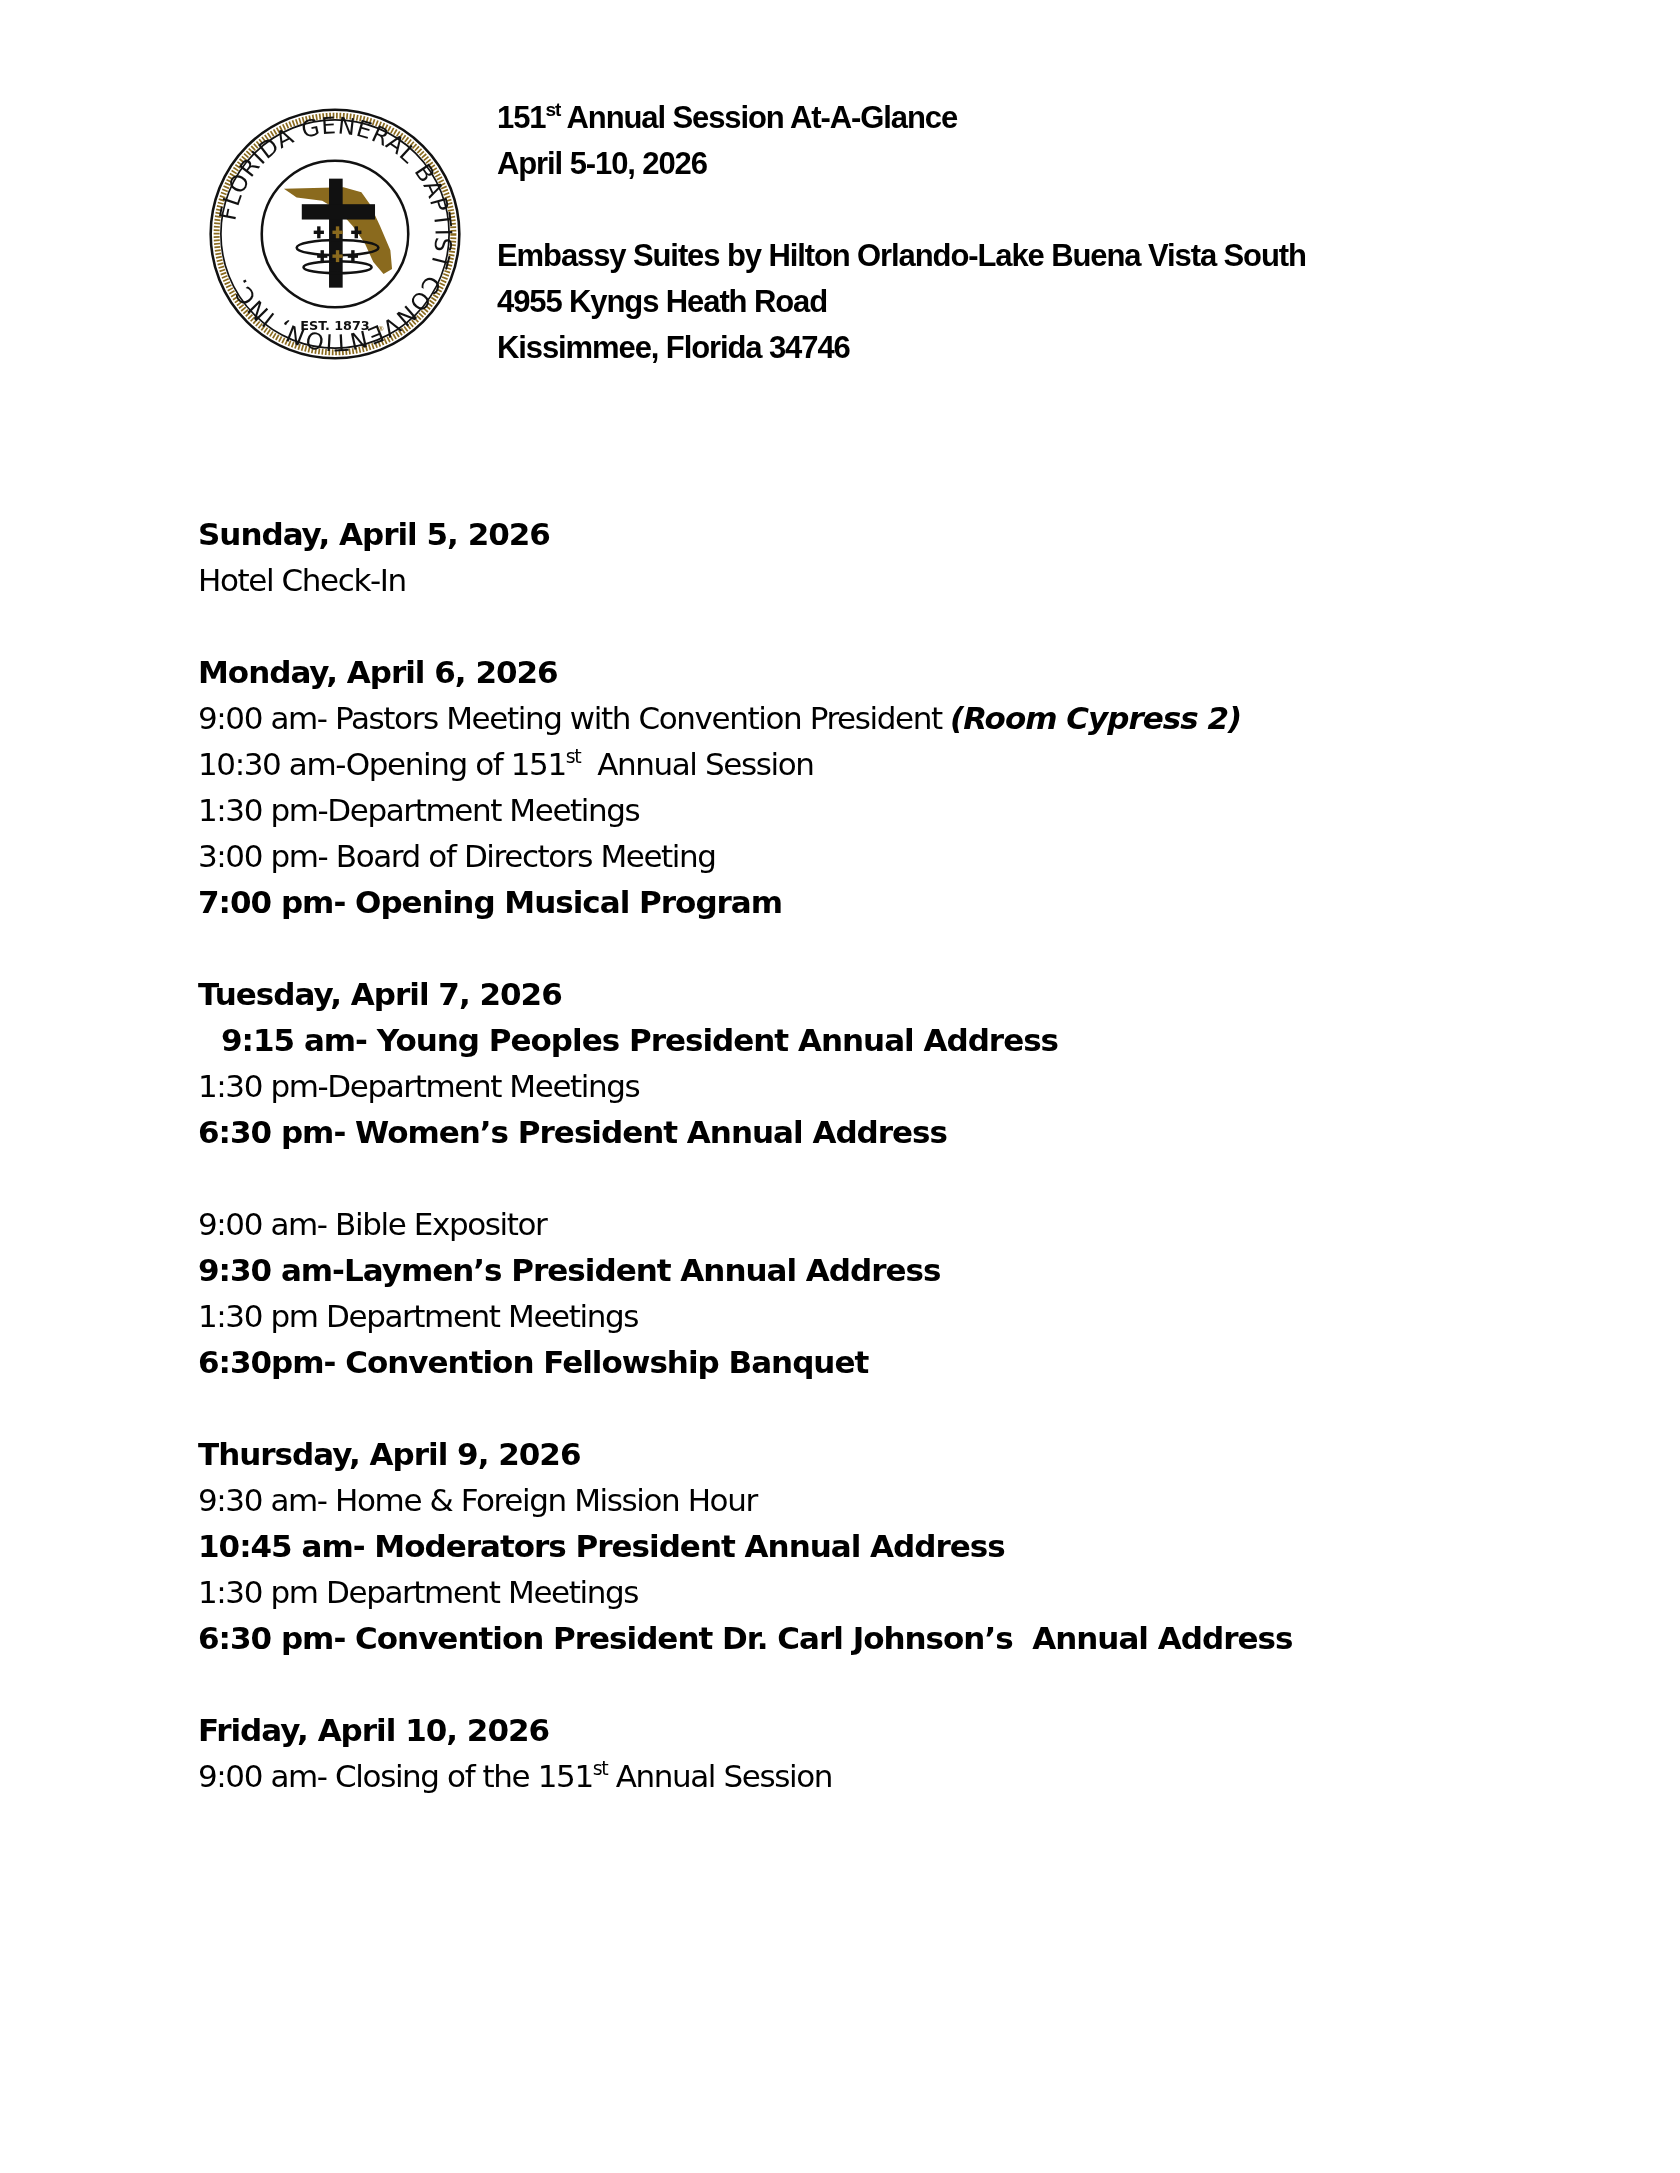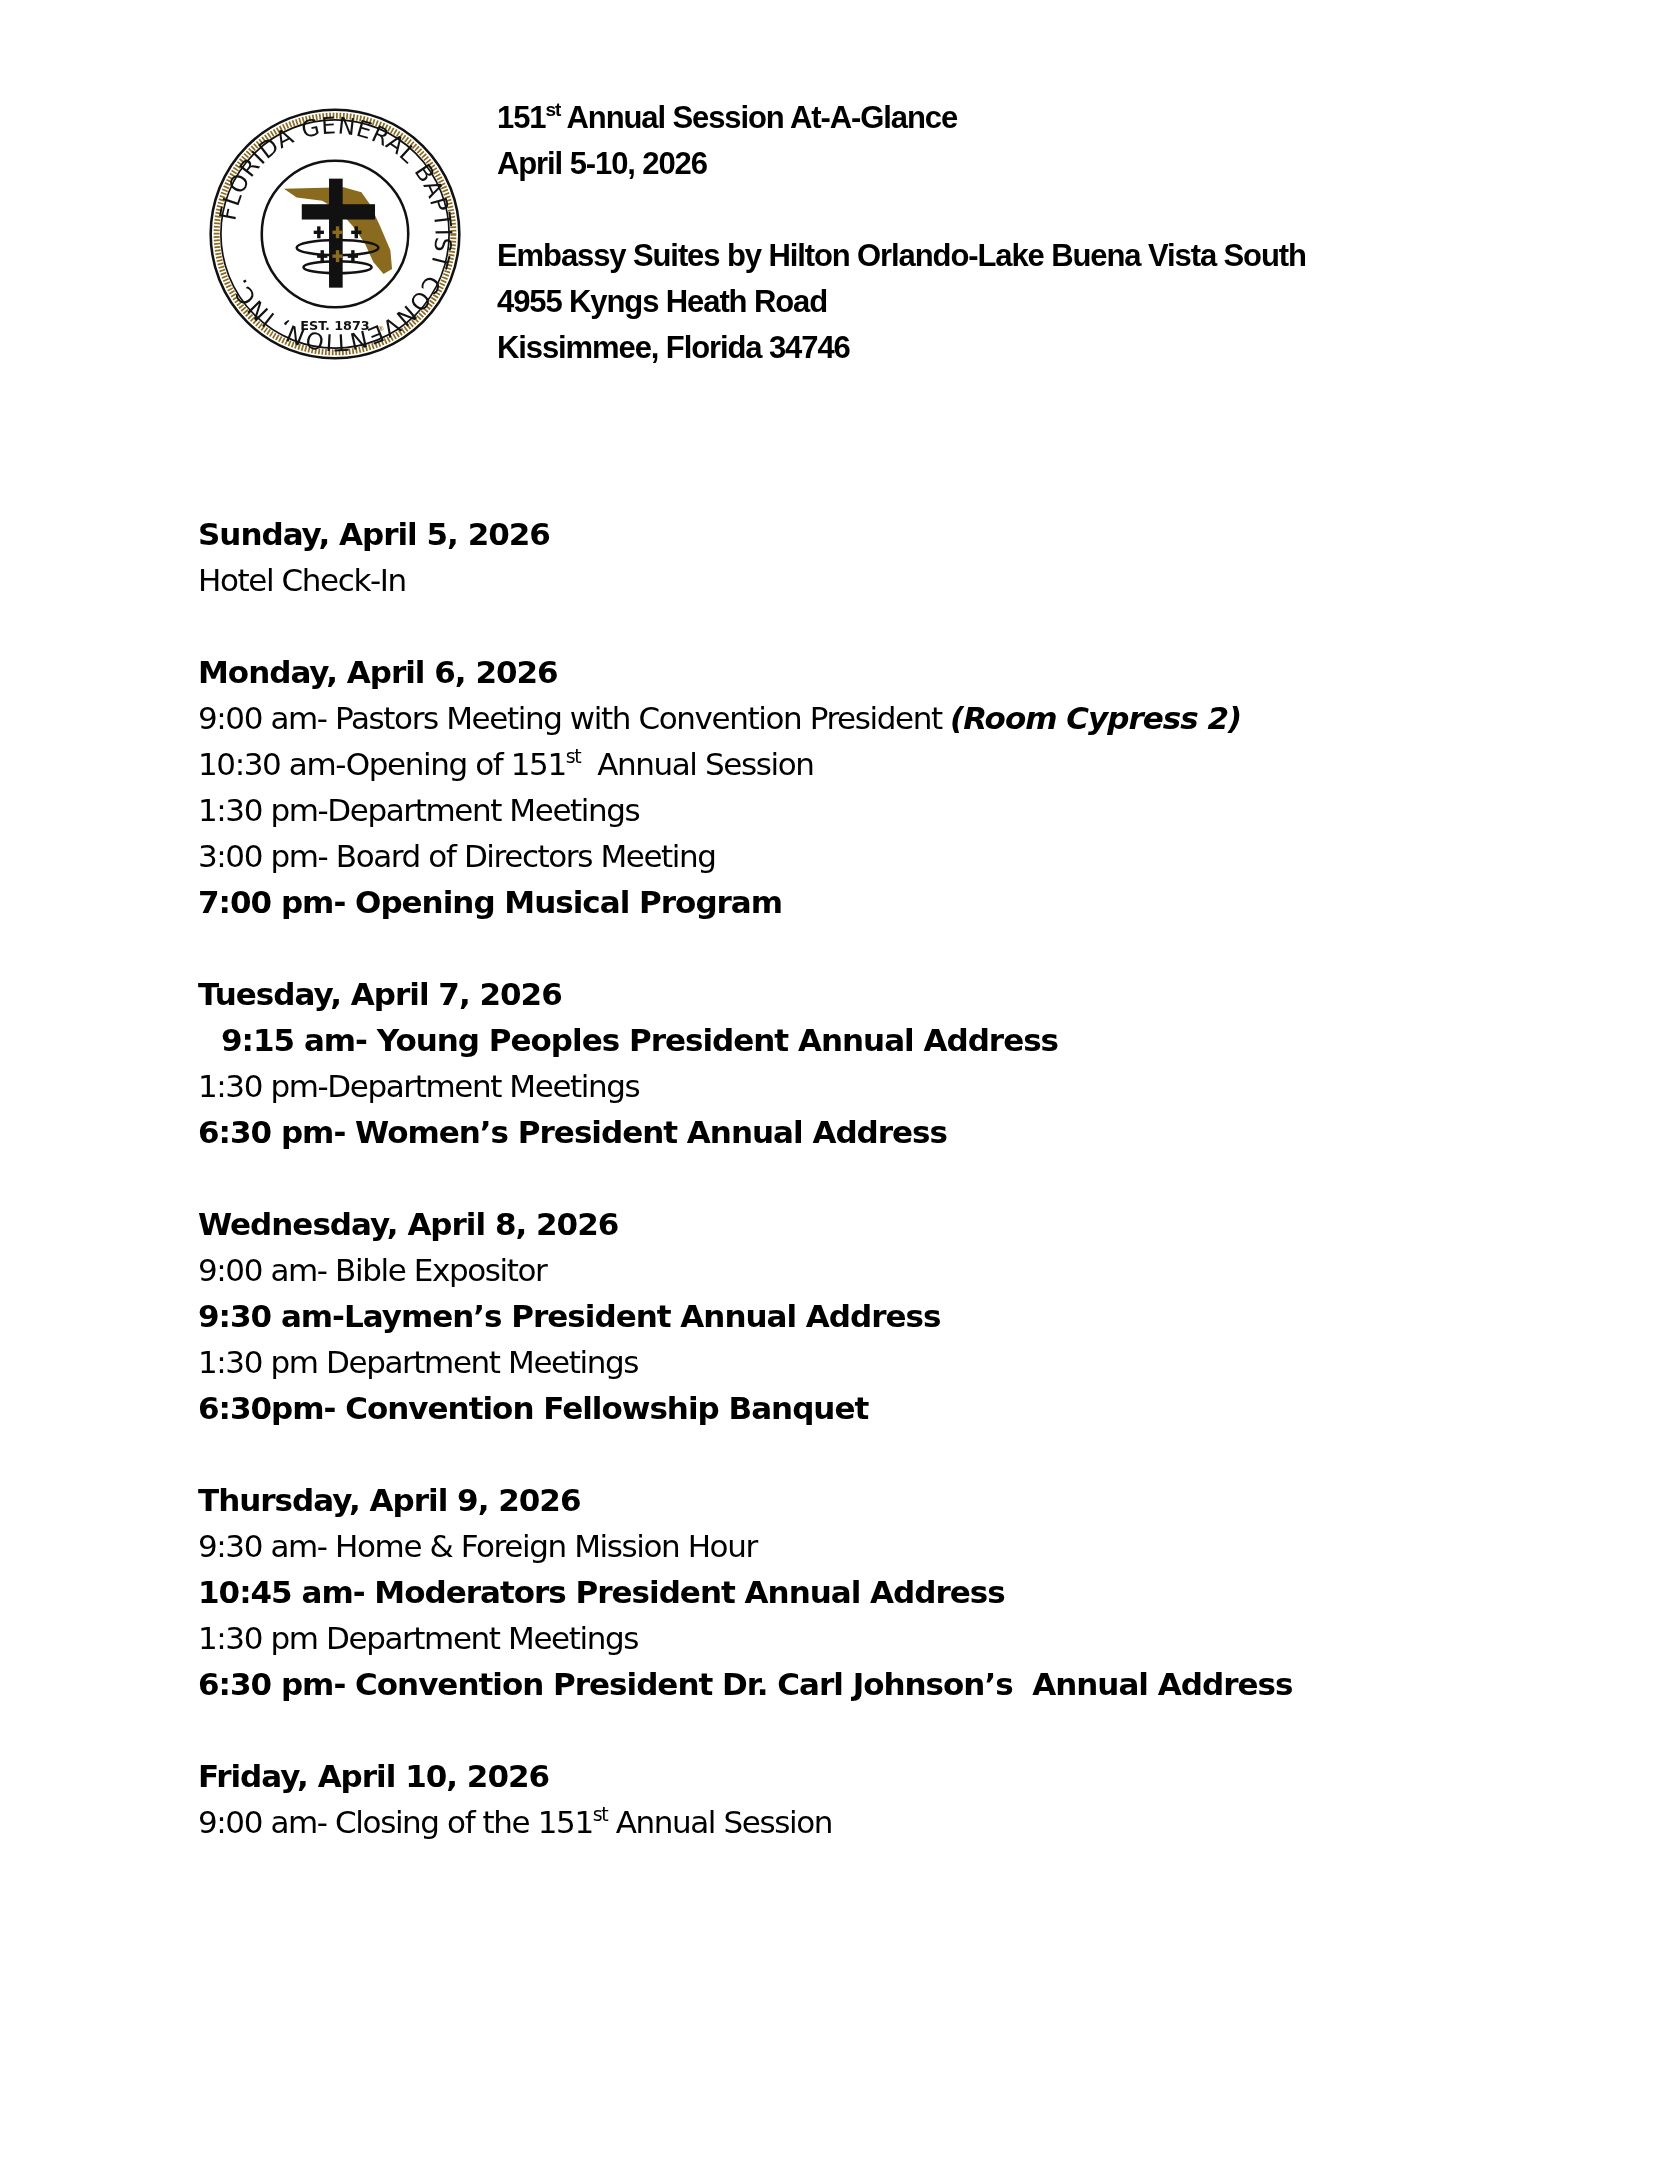--- a/index.html
+++ b/index.html
@@ -83,21 +83,20 @@
         <div class="ev"><span style="white-space: pre;">3:00 pm- Board of Directors Meeting</span></div>
         <div class="ev bold"><span style="white-space: pre;">7:00 pm- Opening Musical Program</span></div>
       </div>
       <div class="day">
         <div class="day-title">Tuesday, April 7, 2026</div>
         <div class="ev bold"><span style="white-space: pre; margin-left: 23px;">9:15 am- Young Peoples President Annual Address</span></div>
         <div class="ev"><span style="white-space: pre;">1:30 pm-Department Meetings</span></div>
         <div class="ev bold"><span style="white-space: pre;">6:30 pm- Women’s President Annual Address</span></div>
       </div>
       <div class="day">
-        <div class="day-title">Wednesday, April 8, 2026</div>
         <div class="ev"><span style="white-space: pre;">9:00 am- Bible Expositor</span></div>
         <div class="ev bold"><span style="white-space: pre; margin-top: 31px;">9:30 am-Laymen’s President Annual Address</span></div>
         <div class="ev"><span style="white-space: pre;">1:30 pm Department Meetings</span></div>
         <div class="ev bold"><span style="white-space: pre;">6:30pm- Convention Fellowship Banquet</span></div>
       </div>
       <div class="day">
         <div class="day-title">Thursday, April 9, 2026</div>
         <div class="ev"><span style="white-space: pre;">9:30 am- Home &amp; Foreign Mission Hour</span></div>
         <div class="ev bold"><span style="white-space: pre;">10:45 am- Moderators President Annual Address</span></div>
         <div class="ev"><span style="white-space: pre;">1:30 pm Department Meetings</span></div>

